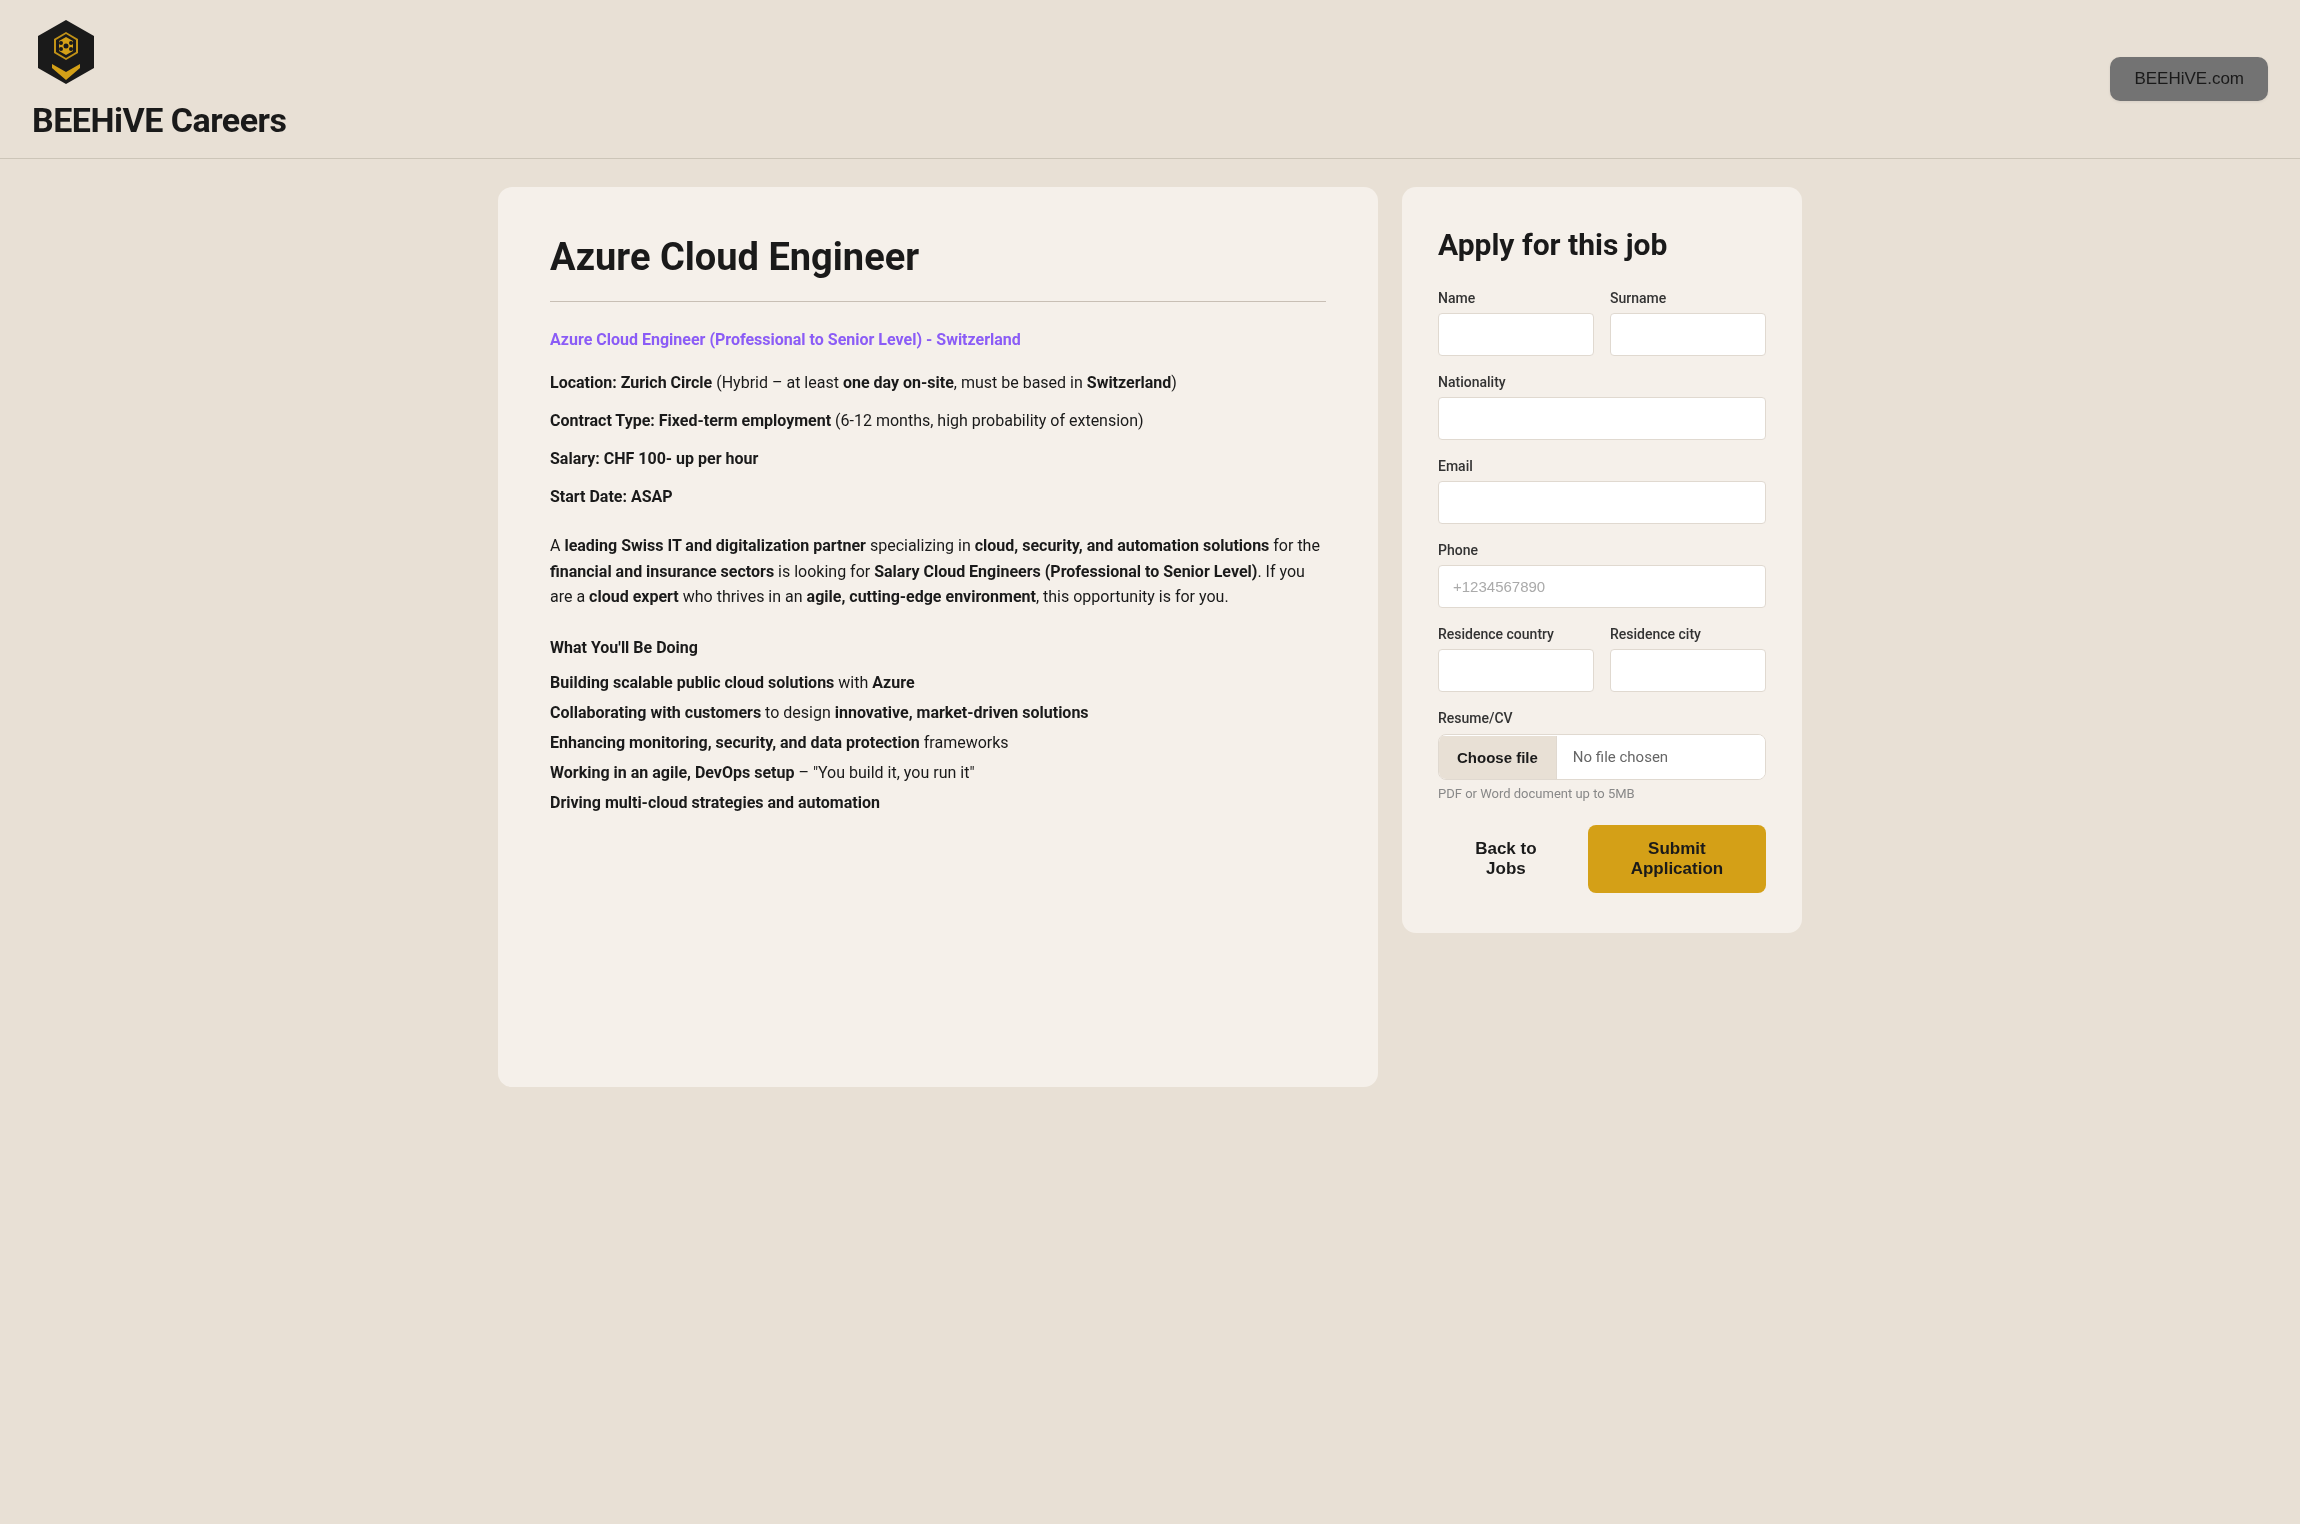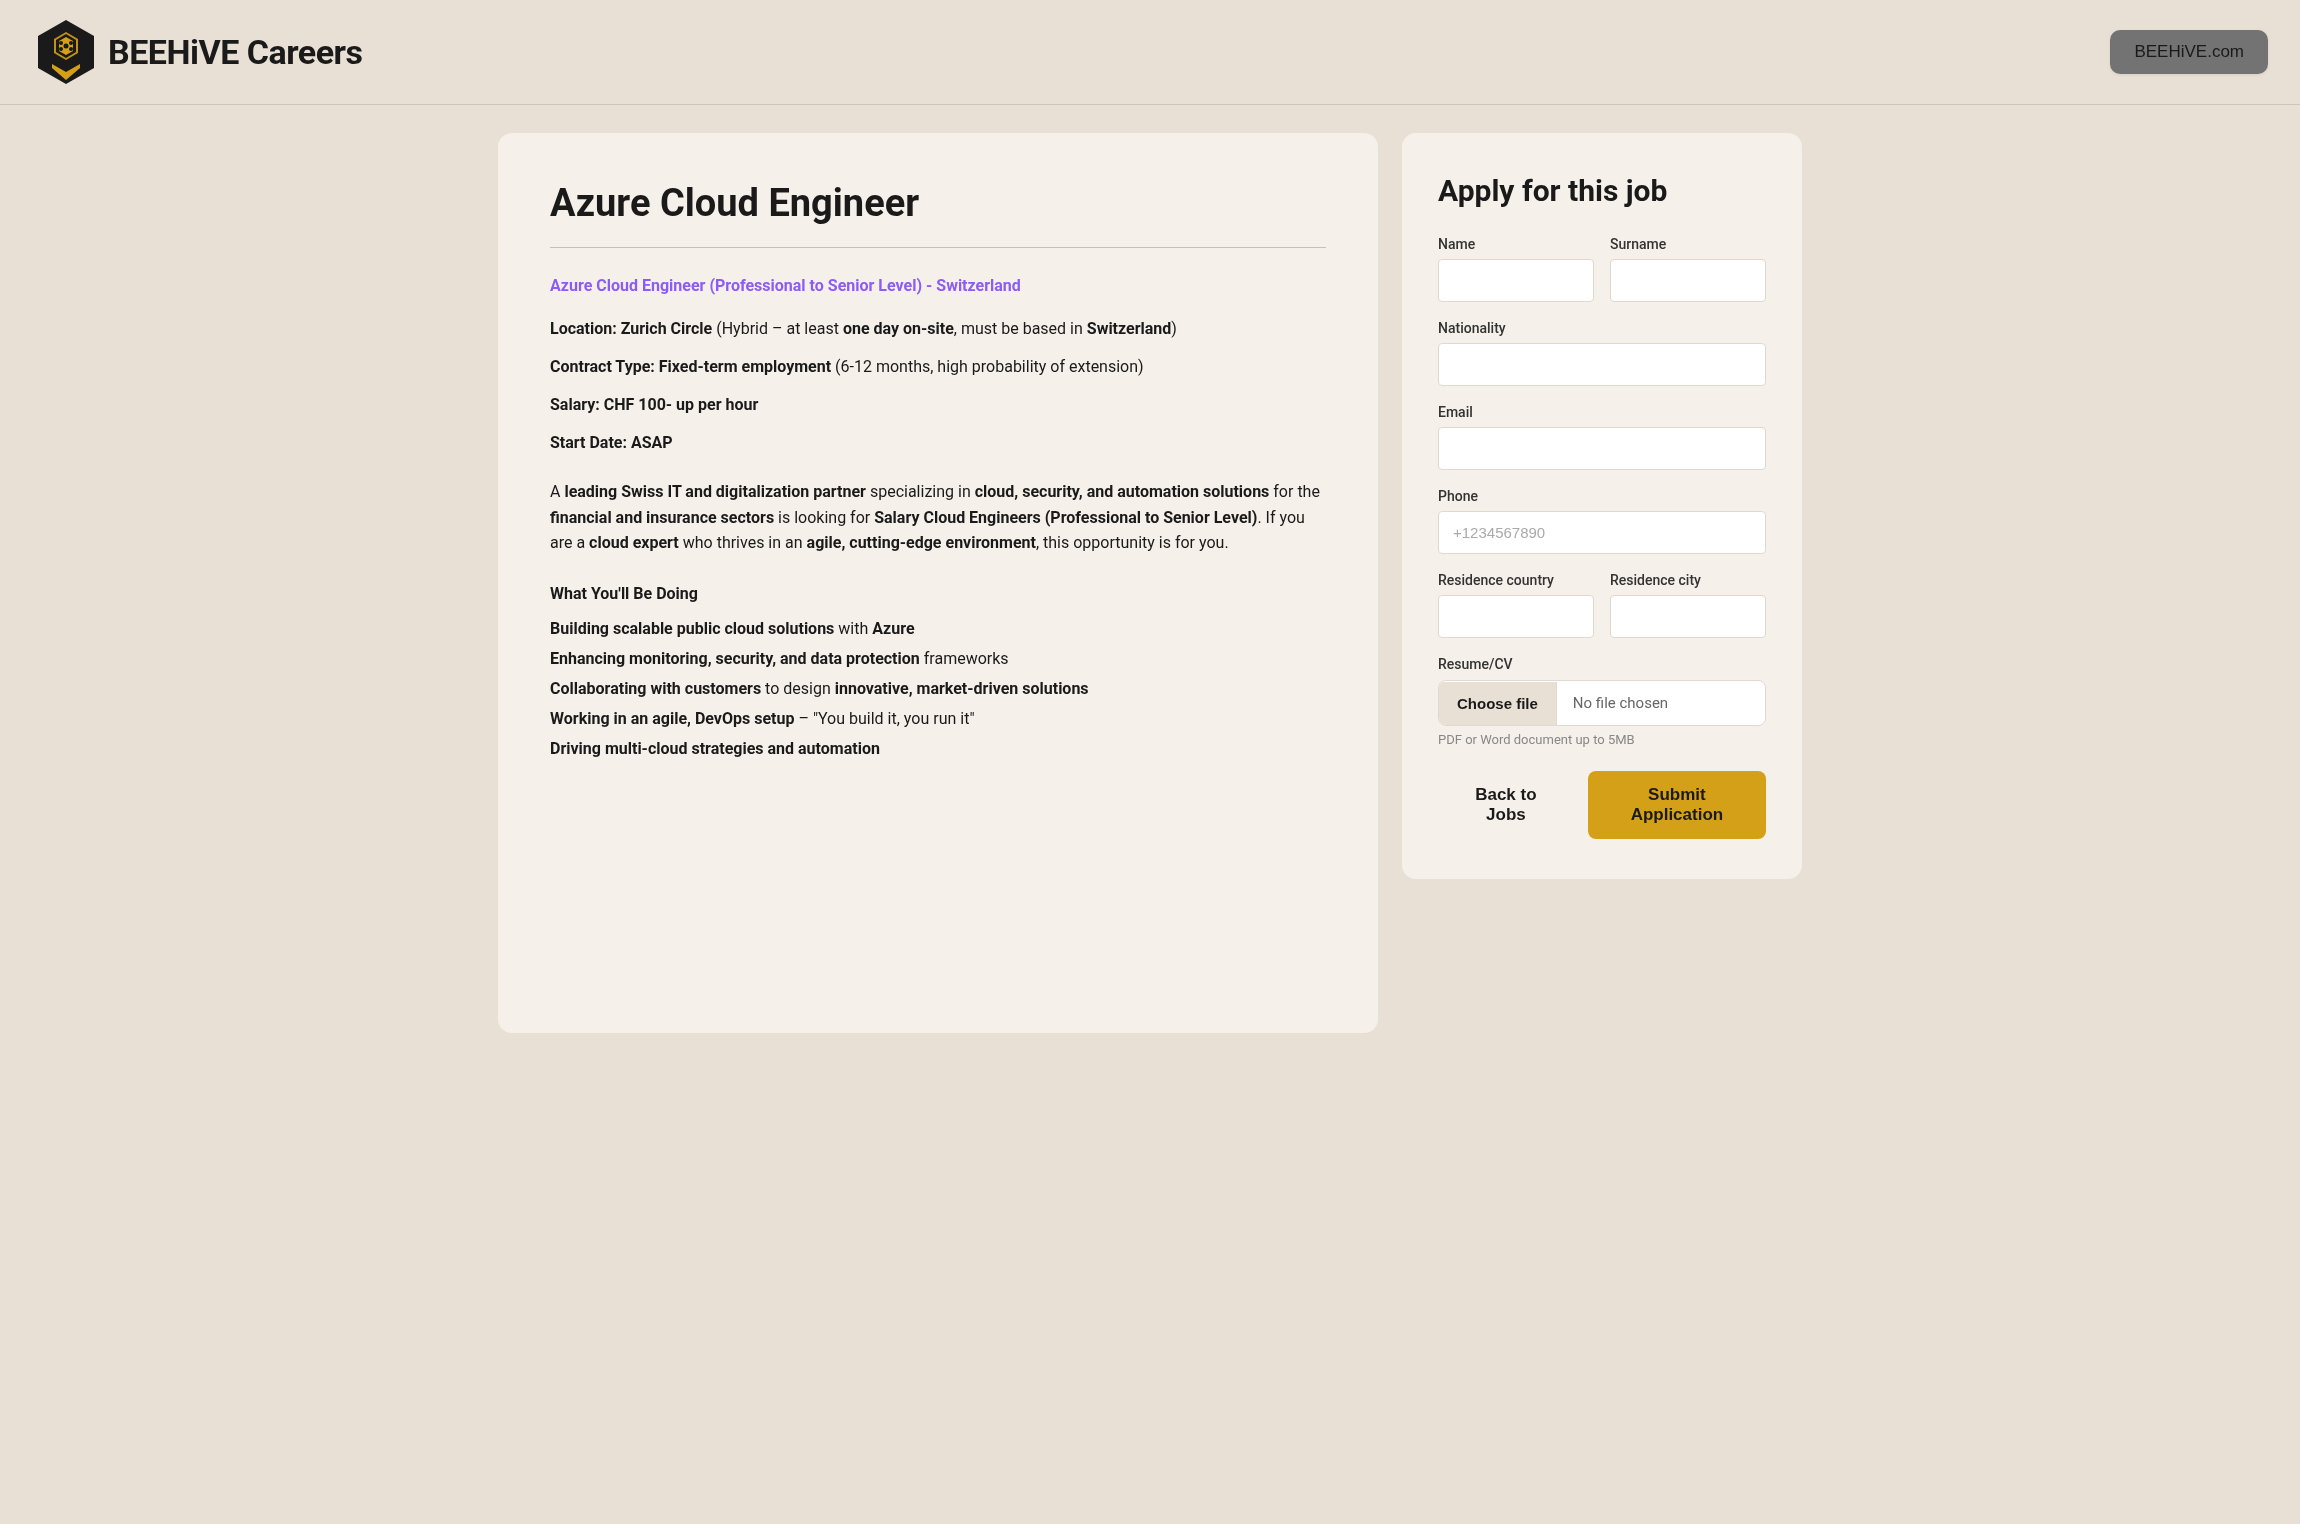--- a/index.html
+++ b/index.html
@@ -17,22 +17,22 @@
       background-color: #e8e0d5;
       padding: 18px 32px;
       display: flex;
       align-items: center;
       justify-content: space-between;
       border-bottom: 1px solid #ccc5b8;
     }
 
     .logo-area {
       display: flex;
-      align-items: center;
-      gap: 8px;
+      gap: 14px;
+      flex-direction: column;
     }
 
     .logo-icon {
       width: 68px;
       height: 68px;
     }
 
     .logo-title {
       font-size: 34px;
       font-weight: 700;
@@ -323,22 +323,22 @@
     </p>
 
     <p class="job-intro">
       A <b>leading Swiss IT and digitalization partner</b> specializing in <b>cloud, security, and automation solutions</b> for the <b>financial and insurance sectors</b> is looking for <b>Salary Cloud Engineers (Professional to Senior Level)</b>. If you are a <b>cloud expert</b> who thrives in an <b>agile, cutting-edge environment</b>, this opportunity is for you.
     </p>
 
     <p class="section-heading">What You'll Be Doing</p>
 
     <ul class="job-list">
       <li><b>Building scalable public cloud solutions</b> with <b>Azure</b></li>
+      <li><b>Collaborating with customers</b> to design <b>innovative, market-driven solutions</b></li>
       <li><b>Enhancing monitoring, security, and data protection</b> frameworks</li>
-      <li><b>Collaborating with customers</b> to design <b>innovative, market-driven solutions</b></li>
       <li><b>Working in an agile, DevOps setup</b> – "You build it, you run it"</li>
       <li><b>Driving multi-cloud strategies and automation</b></li>
     </ul>
   </div>
 
   <div class="form-panel">
     <h2 class="form-title">Apply for this job</h2>
 
     <div class="form-row">
       <div class="form-group half">

